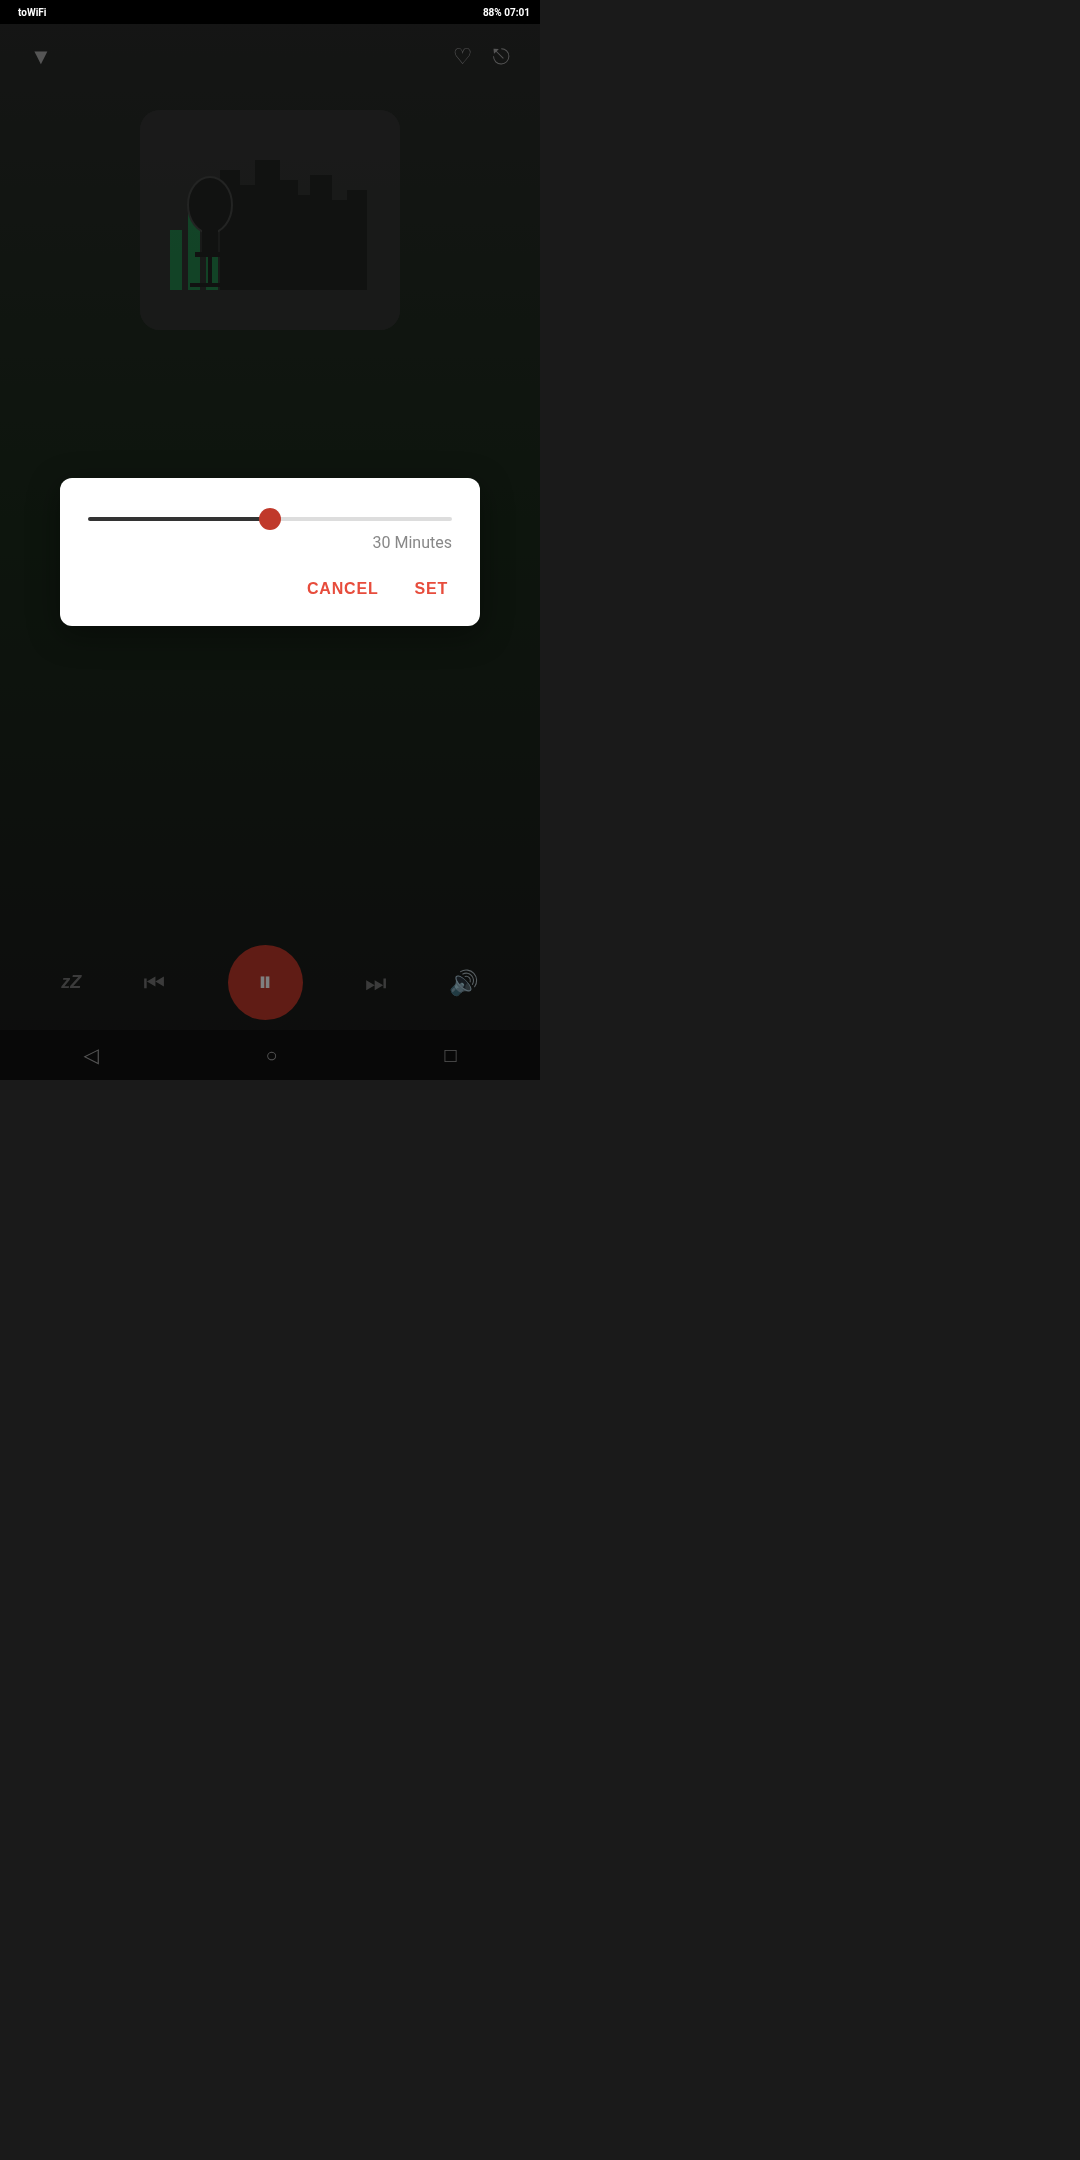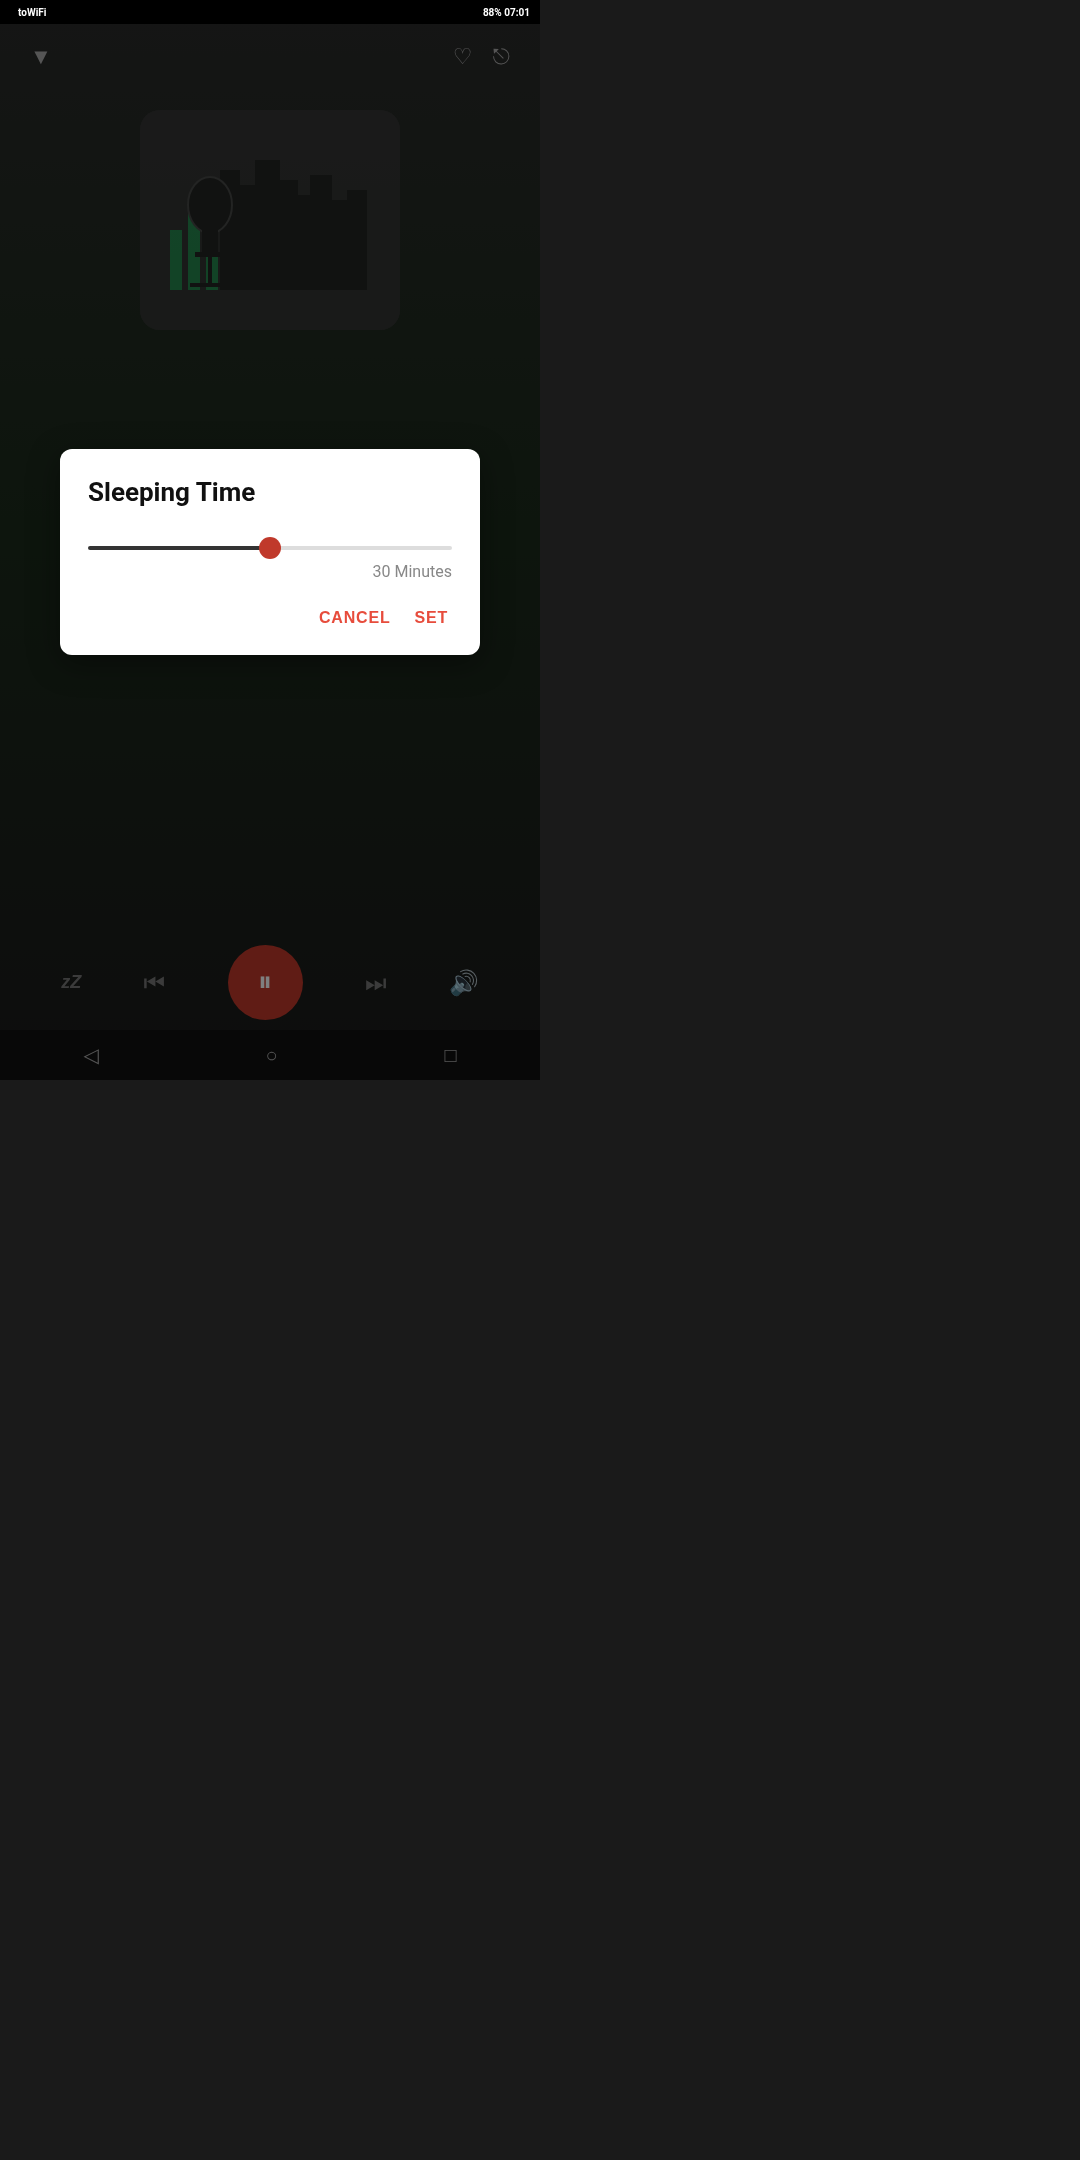--- a/index.html
+++ b/index.html
@@ -241,21 +241,21 @@
       text-align: right;
       color: #888;
       font-size: 16px;
       margin-top: 8px;
       margin-bottom: 20px;
     }
 
     .dialog-buttons {
       display: flex;
       justify-content: flex-end;
-      gap: 16px;
+      gap: 28px;
     }
 
     .dialog-btn {
       background: none;
       border: none;
       font-size: 16px;
       font-weight: bold;
       color: #e74c3c;
       cursor: pointer;
       letter-spacing: 0.05em;
@@ -354,21 +354,20 @@
     <button class="icon-btn nav-icon">
       <span>○</span>
     </button>
     <button class="icon-btn nav-icon">
       <span>□</span>
     </button>
   </div>
 
   <div class="overlay">
     <div class="dialog">
-      <div class="dialog-title">Sleeping Time</div>
 
       <div class="slider-container">
         <input type="range" min="0" max="120" value="60" id="sleepSlider" style="background: linear-gradient(to right, rgb(51, 51, 51) 50%, rgb(221, 221, 221) 50%);">
       </div>
 
       <div class="slider-value" id="sliderValueLabel">30 Minutes</div>
 
       <div class="dialog-buttons">
         <button class="dialog-btn">CANCEL</button>
         <button class="dialog-btn">SET</button>

